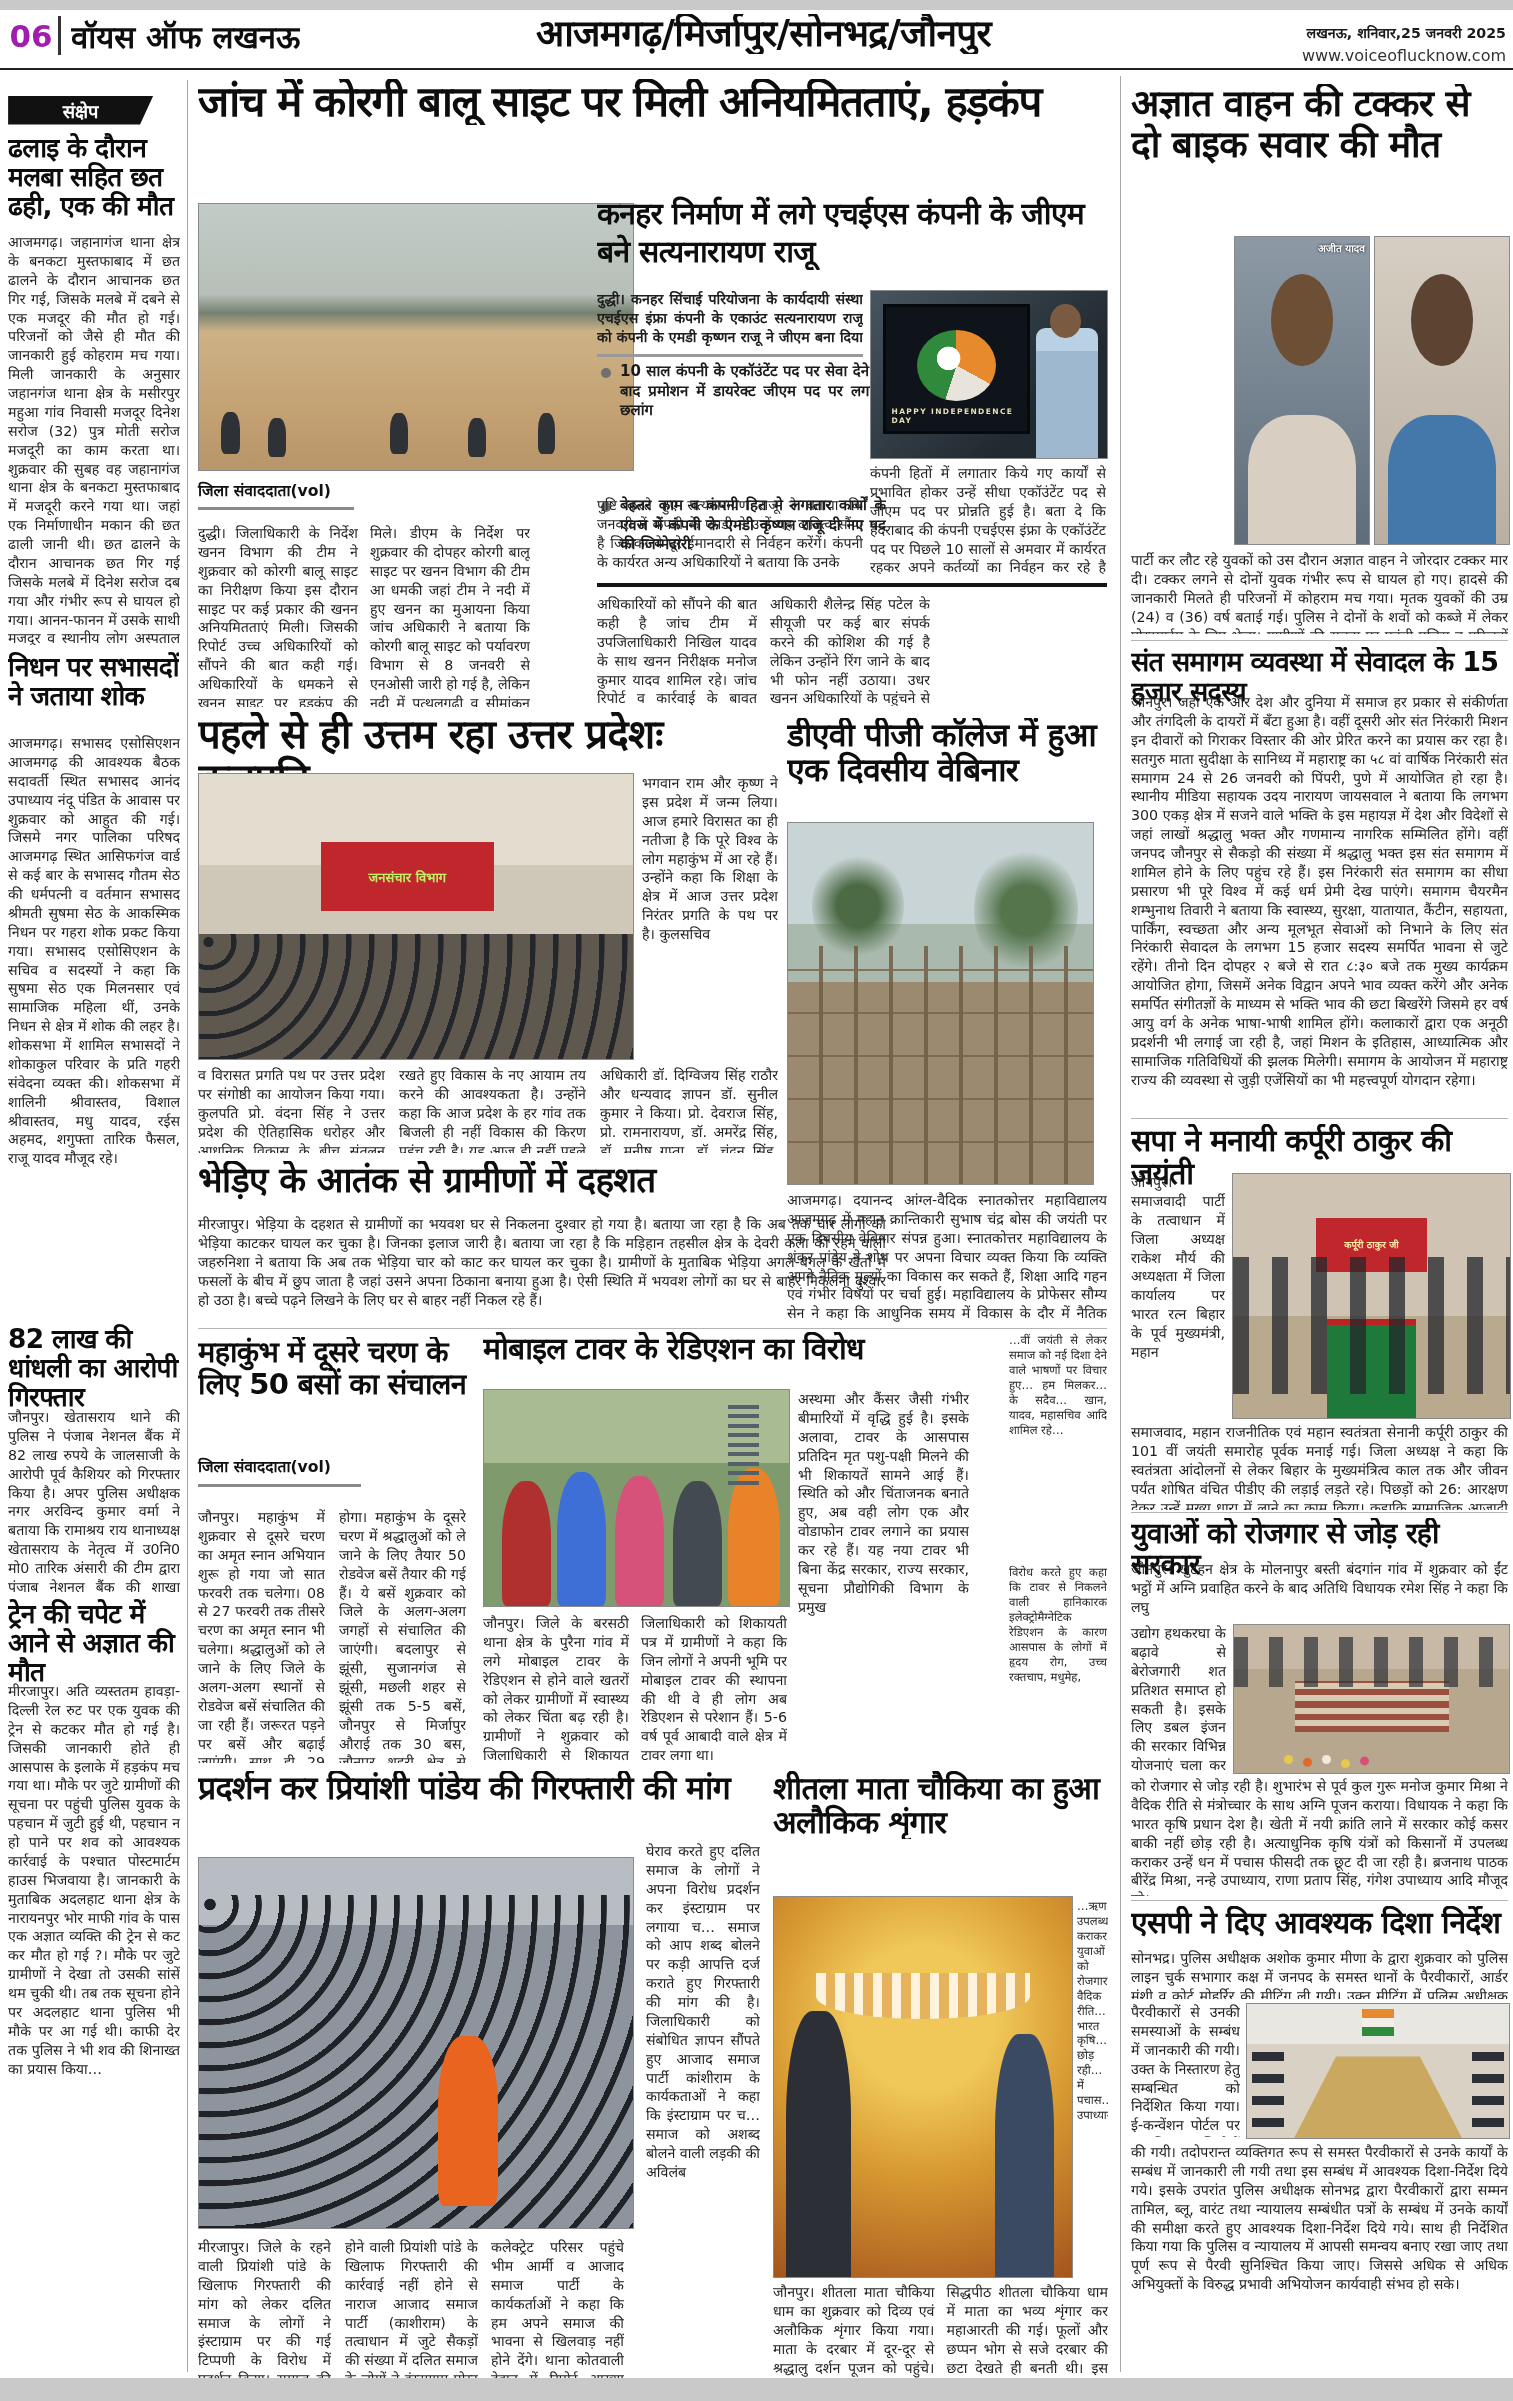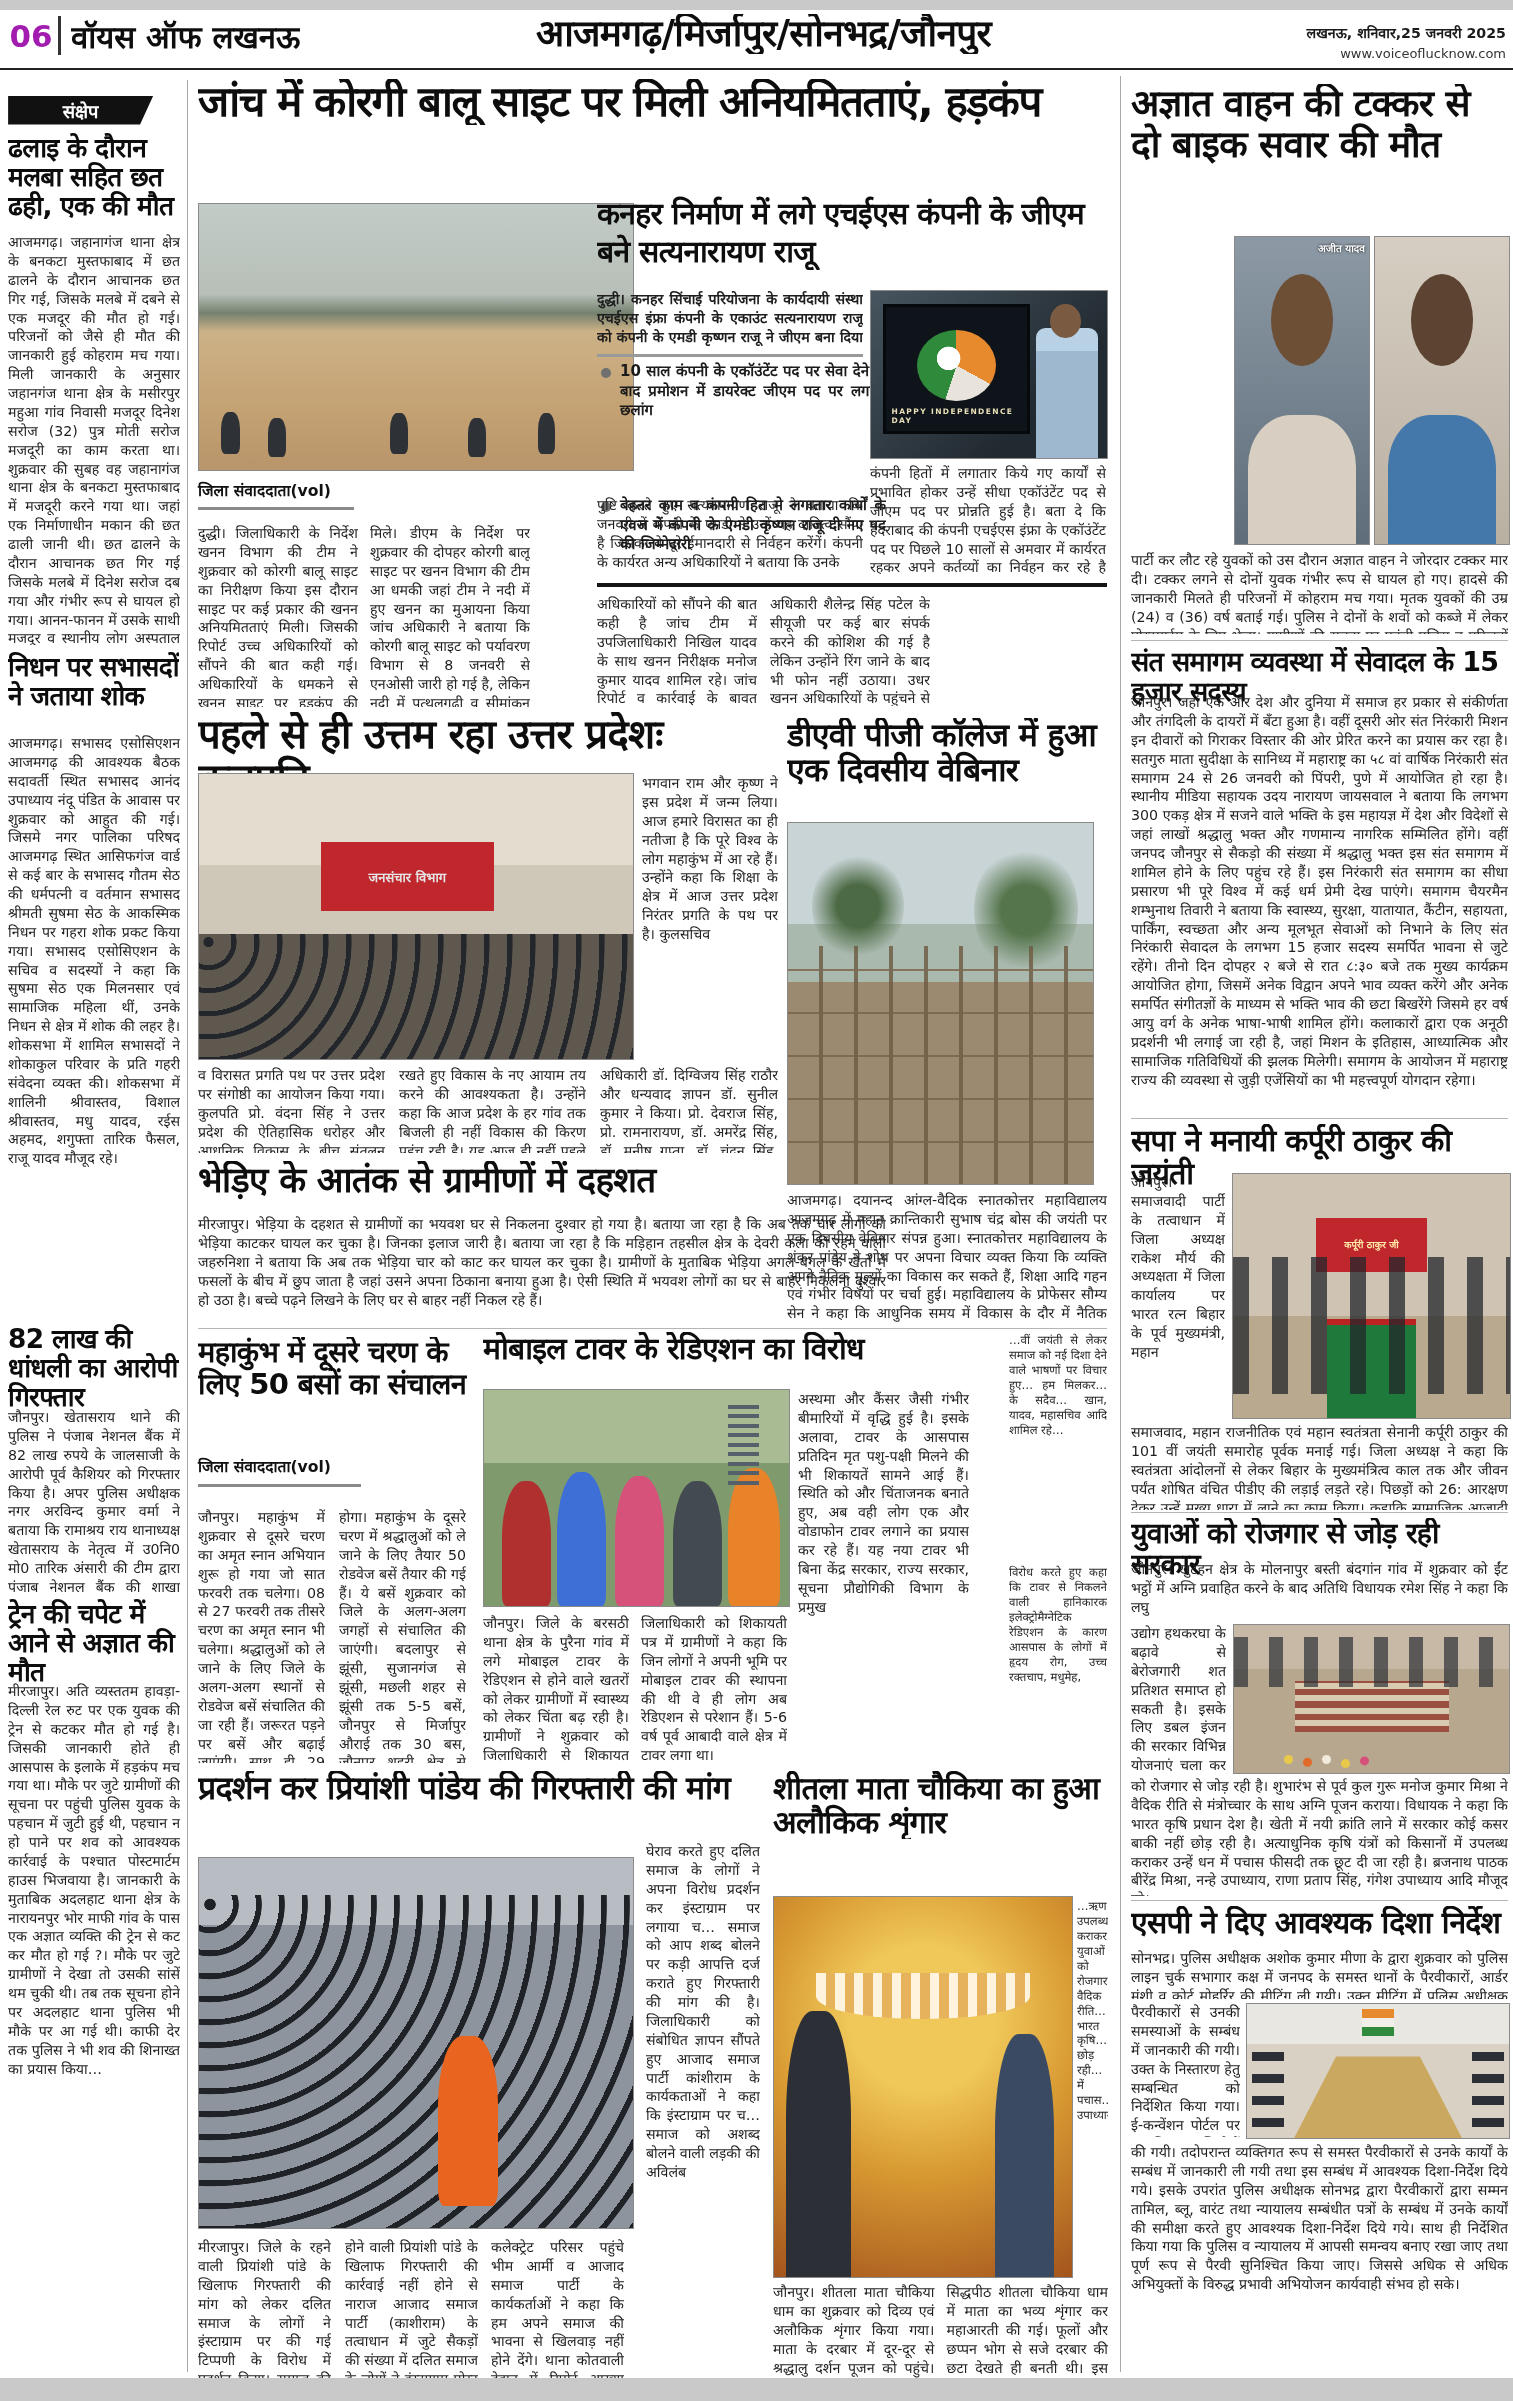--- a/index.html
+++ b/index.html
@@ -29,21 +29,21 @@
 
 <div id="page">
 
   <div class="abs topstrip" style="left:0;top:0;width:1514px;height:9.5px;"></div>
 
   <div class="abs" style="left:9.5px;top:17.6px;font-size:31px;font-weight:bold;color:#a21caf;">06</div>
   <div class="abs" style="left:58px;top:16.3px;width:2.7px;height:39px;background:#333;"></div>
   <div class="abs hl" style="left:71px;top:20.3px;font-size:31px;letter-spacing:0;">वॉयस ऑफ लखनऊ</div>
   <div class="abs hl" style="left:370px;top:13.6px;width:787px;text-align:center;font-size:37px;">आजमगढ़/मिर्जापुर/सोनभद्र/जौनपुर</div>
   <div class="abs" style="left:1282px;top:23px;width:224px;text-align:right;font-size:14.2px;font-weight:bold;">लखनऊ, शनिवार,25 जनवरी 2025</div>
-  <div class="abs" style="left:1282px;top:46px;width:224px;text-align:right;font-size:13px;color:#333;">www.voiceoflucknow.com</div>
+  <div class="abs" style="left:1282px;top:46px;width:224px;text-align:right;font-size:16px;color:#333;">www.voiceoflucknow.com</div>
   <div class="abs" style="left:0;top:68px;width:1514px;height:2px;background:#222;"></div>
 
   <div class="abs vline" style="left:187px;top:80px;height:2292px;"></div>
   <div class="abs vline" style="left:1120px;top:76px;height:2296px;"></div>
 
   <div class="abs badge" style="left:8.1px;top:96px;width:145px;height:28.5px;">संक्षेप</div>
 
   <div class="abs hl" style="left:8.1px;top:133px;width:171px;font-size:26.4px;">ढलाइ के दौरान मलबा सहित छत ढही, एक की मौत</div>
   <div class="abs body-txt" style="left:8.1px;top:233px;width:172px;height:412px;">आजमगढ़। जहानागंज थाना क्षेत्र के बनकटा मुस्तफाबाद में छत ढालने के दौरान आचानक छत गिर गई, जिसके मलबे में दबने से एक मजदूर की मौत हो गई। परिजनों को जैसे ही मौत की जानकारी हुई कोहराम मच गया। मिली जानकारी के अनुसार जहानगंज थाना क्षेत्र के मसीरपुर महुआ गांव निवासी मजदूर दिनेश सरोज (32) पुत्र मोती सरोज मजदूरी का काम करता था। शुक्रवार की सुबह वह जहानागंज थाना क्षेत्र के बनकटा मुस्तफाबाद में मजदूरी करने गया था। जहां एक निर्माणाधीन मकान की छत ढाली जानी थी। छत ढालने के दौरान आचानक छत गिर गई जिसके मलबे में दिनेश सरोज दब गया और गंभीर रूप से घायल हो गया। आनन-फानन में उसके साथी मजदूर व स्थानीय लोग अस्पताल ले गए जहाँ चिकित्सको ने दिनेश को मृत घोषित कर दिया। जैसे ही इसकी सूचना परिजनों को मिली कोहराम मच गया। वही पुलिस ने शव को कब्जे में ले पोस्टमार्टम के लिए भेज दिया।</div>
 
@@ -91,21 +91,21 @@
 
   <div class="abs blackrule" style="left:597px;top:583px;width:510px;"></div>
 
   <div class="abs body-txt" style="left:597px;top:595px;width:160px;height:111px;">अधिकारियों को सौंपने की बात कही है जांच टीम में उपजिलाधिकारी निखिल यादव के साथ खनन निरीक्षक मनोज कुमार यादव शामिल रहे। जांच रिपोर्ट व कार्रवाई के बावत विस्तृत जानकारी के लिए ज्येष्ठ खान</div>
   <div class="abs body-txt" style="left:770px;top:595px;width:160px;height:111px;">अधिकारी शैलेन्द्र सिंह पटेल के सीयूजी पर कई बार संपर्क करने की कोशिश की गई है लेकिन उन्होंने रिंग जाने के बाद भी फोन नहीं उठाया। उधर खनन अधिकारियों के पहुंचने से पहले ही</div>
 
   <div class="abs hl" style="left:198px;top:712px;width:581px;font-size:40px;">पहले से ही उत्तम रहा उत्तर प्रदेशः कुलपति</div>
 
   <div class="ph" style="left:198px;top:773px;width:434px;height:285px;background:linear-gradient(180deg,#e3ddd0 0 32%,#cfc7b8 32% 56%,#5f584f 56% 100%);">
     <div class="abs" style="left:28%;top:24%;width:40%;height:24%;background:#c0272d;display:flex;align-items:center;justify-content:center;">
-      <span style="color:#e5e5e5;font-size:13px;font-weight:bold;">जनसंचार विभाग</span>
+      <span style="color:#bef264;font-size:13px;font-weight:bold;">जनसंचार विभाग</span>
     </div>
     <div class="abs" style="left:0;bottom:0;width:100%;height:44%;background:repeating-radial-gradient(circle at 9.5px 8.1px,#23262b 0 4.7px,transparent 5.4px 23px);"></div>
   </div>
   <div class="abs body-txt" style="left:642px;top:774px;width:136px;height:283px;">भगवान राम और कृष्ण ने इस प्रदेश में जन्म लिया। आज हमारे विरासत का ही नतीजा है कि पूरे विश्व के लोग महाकुंभ में आ रहे हैं। उन्होंने कहा कि शिक्षा के क्षेत्र में आज उत्तर प्रदेश निरंतर प्रगति के पथ पर है। कुलसचिव</div>
 
   <div class="abs body-txt" style="left:198px;top:1066px;width:187px;height:87px;">व विरासत प्रगति पथ पर उत्तर प्रदेश पर संगोष्ठी का आयोजन किया गया। कुलपति प्रो. वंदना सिंह ने उत्तर प्रदेश की ऐतिहासिक धरोहर और आधुनिक विकास के बीच संतुलन बनाए रखने की आवश्यकता पर जोर</div>
   <div class="abs body-txt" style="left:399px;top:1066px;width:187px;height:87px;">रखते हुए विकास के नए आयाम तय करने की आवश्यकता है। उन्होंने कहा कि आज प्रदेश के हर गांव तक बिजली ही नहीं विकास की किरण पहुंच रही है। यह आज ही नहीं पहले से ही उत्तम प्रदेश रहा है तभी हमारे अराध्यदेव</div>
   <div class="abs body-txt" style="left:600px;top:1066px;width:178px;height:87px;">अधिकारी डॉ. दिग्विजय सिंह राठौर और धन्यवाद ज्ञापन डॉ. सुनील कुमार ने किया। प्रो. देवराज सिंह, प्रो. रामनारायण, डॉ. अमरेंद्र सिंह, डॉ. मनीष गुप्ता, डॉ. चंदन सिंह, डॉ. अमित मिश्र आदि उपस्थित थे।</div>
 
   <div class="abs hl" style="left:787px;top:718px;width:320px;font-size:32px;">डीएवी पीजी कॉलेज में हुआ एक दिवसीय वेबिनार</div>

